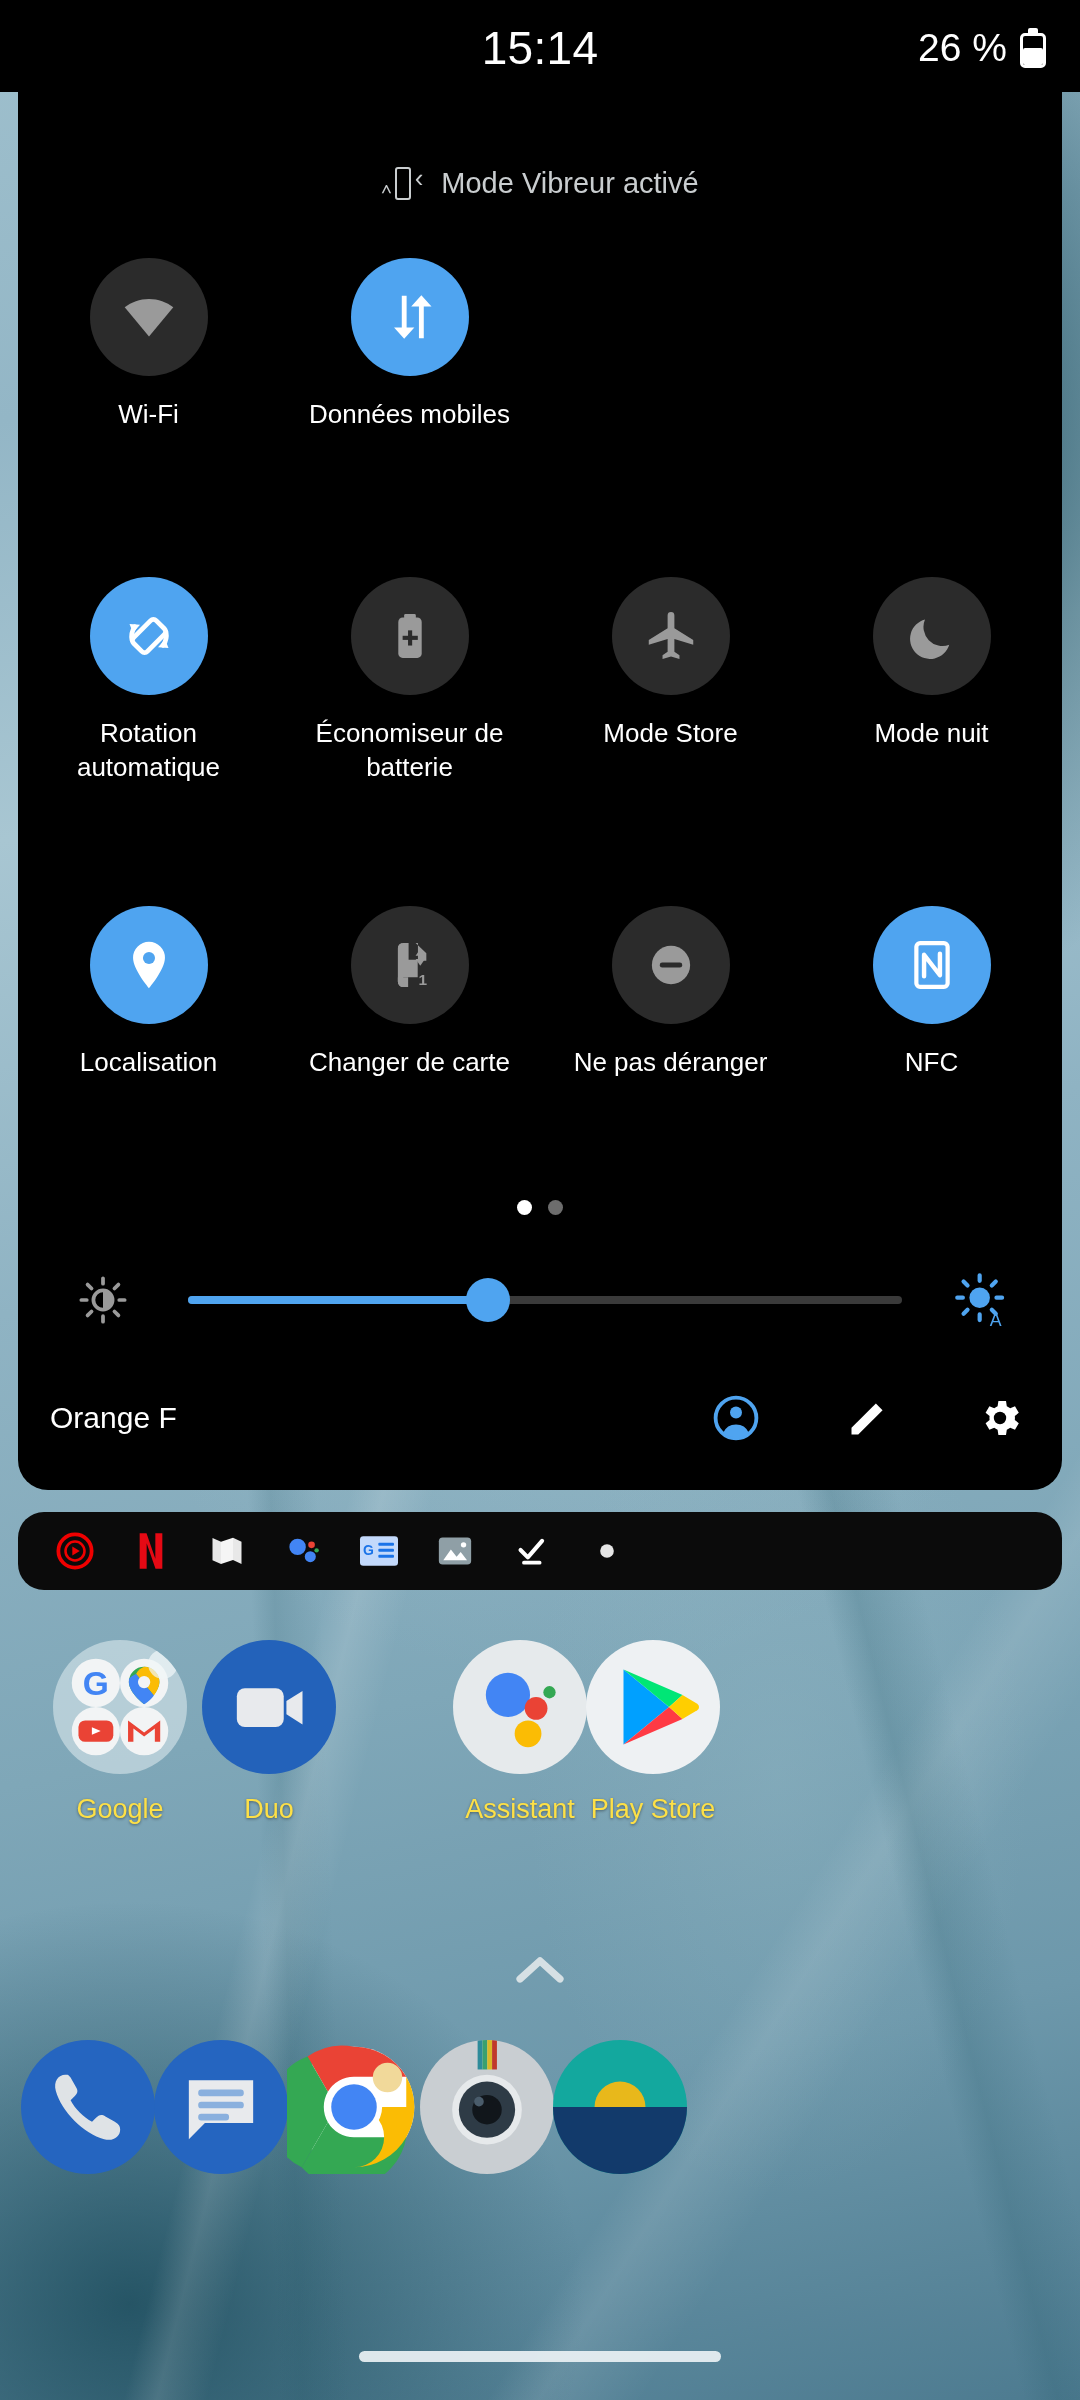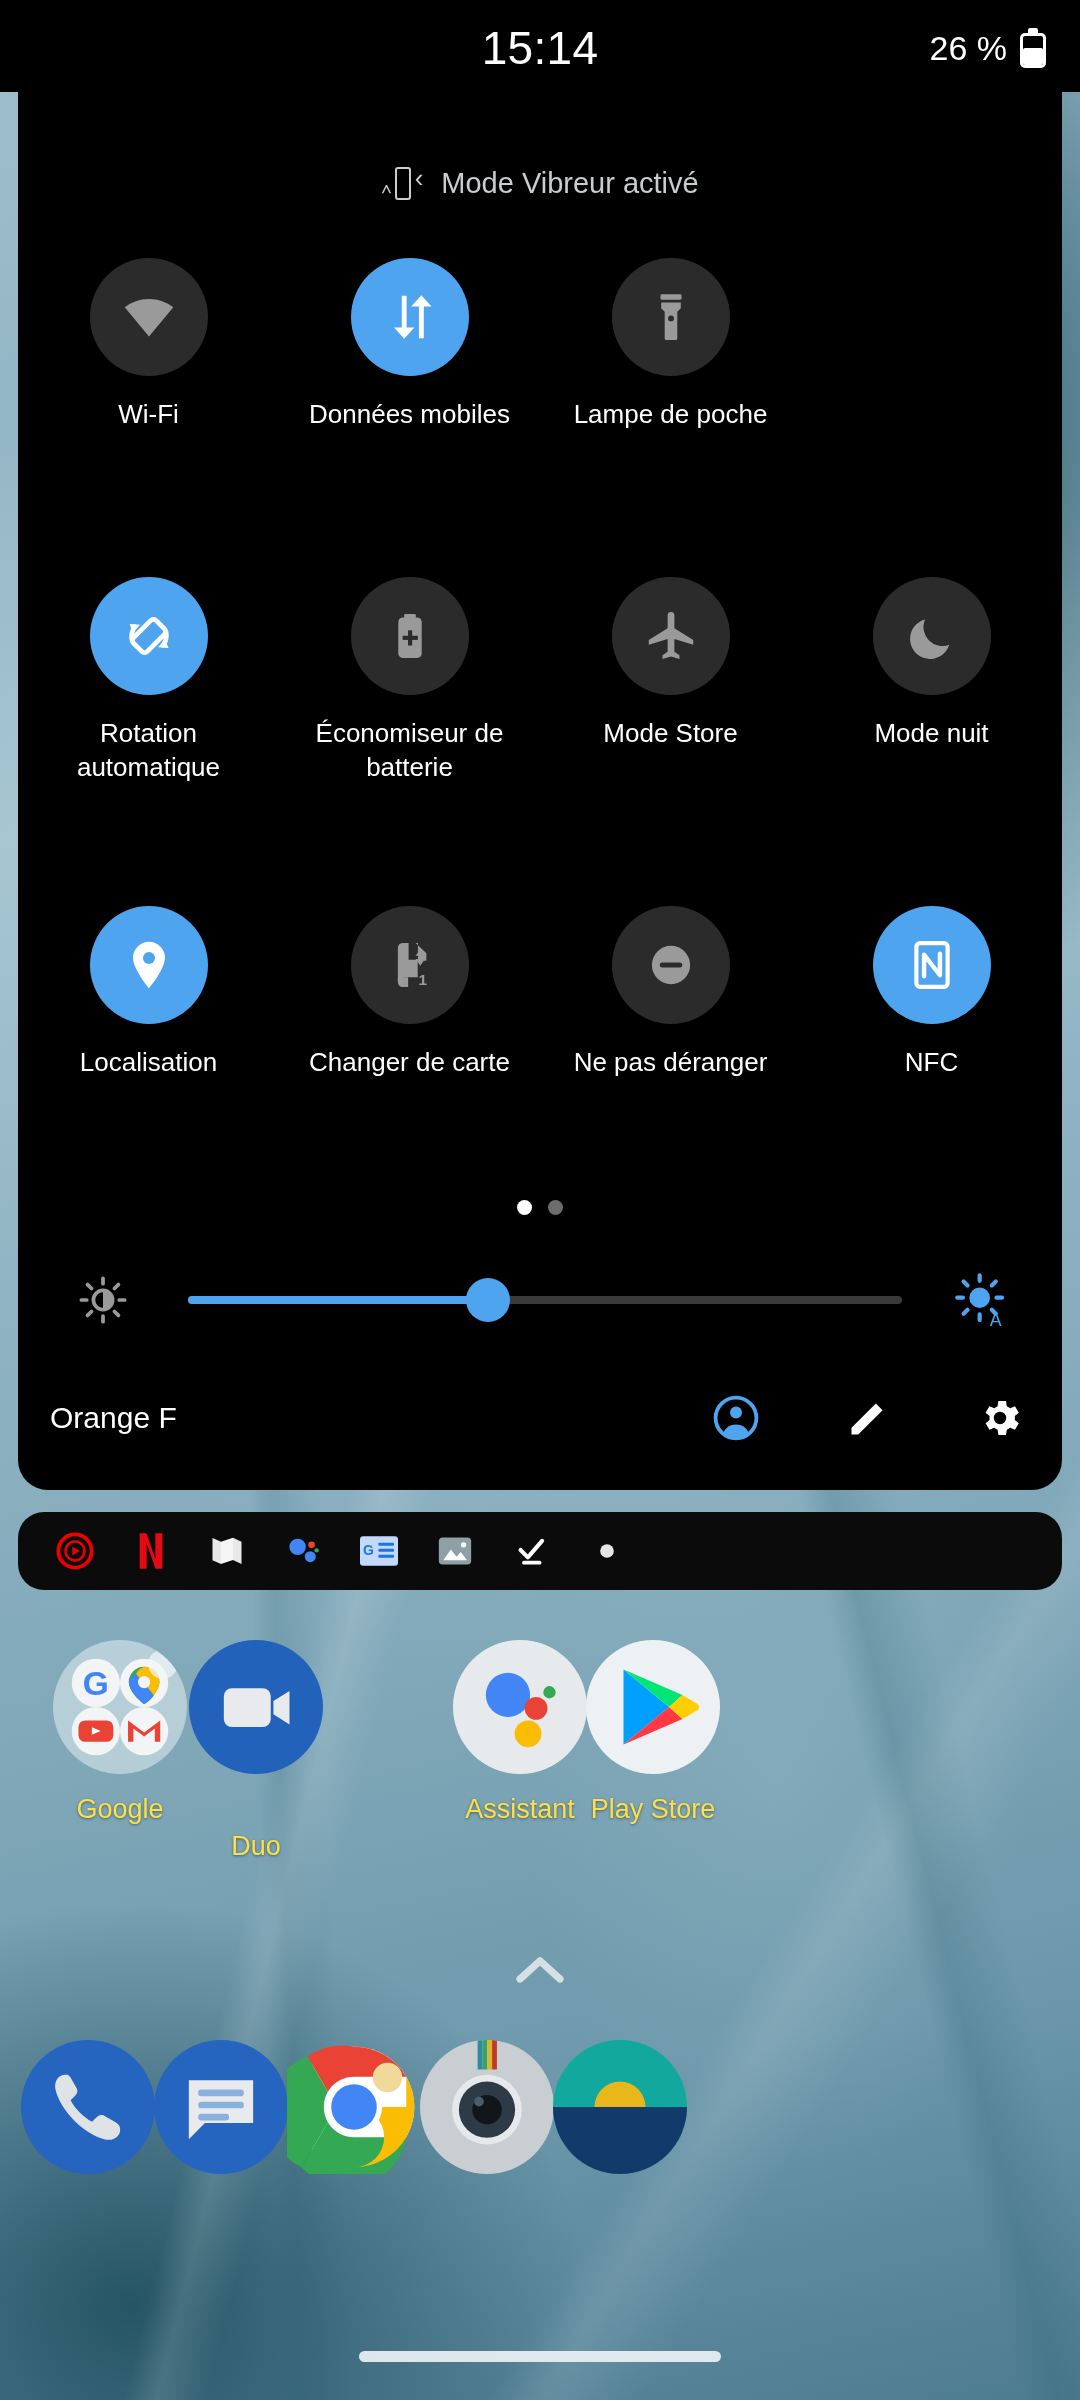--- a/index.html
+++ b/index.html
@@ -37,21 +37,21 @@
   }
   #status-clock{
     position:absolute; left:0; right:0; top:48px;
     transform:translateY(-50%);
     text-align:center; font-size:46px; letter-spacing:.3px;
   }
   #status-right{
     position:absolute; right:34px; top:48px; transform:translateY(-50%);
     display:flex; align-items:center; gap:13px;
   }
-  #battery-text{ font-size:34px; }
+  #battery-text{ font-size:39px; }
   .batt-glyph{ position:relative; width:26px; height:40px; }
   .batt-glyph .body{
     position:absolute; left:0; bottom:0; width:26px; height:35px;
     border:3px solid #fff; border-radius:5px; background:transparent;
   }
   .batt-glyph .fill{
     position:absolute; left:3px; bottom:3px; width:20px; height:17px; background:#fff; border-radius:2px;
   }
   .batt-glyph .nub{
     position:absolute; left:8px; top:0; width:10px; height:6px; background:#fff; border-radius:2px 2px 0 0;
@@ -212,30 +212,20 @@
         <div class="tile-circle">
           <svg width="58" height="58" viewBox="0 0 24 24">
             <path class="g" d="M8.6 3.2v13.1H5.4L9.6 21l4.2-4.7h-3.2V3.2z"></path>
             <path class="g" d="M15.4 20.8V7.7h3.2L14.4 3l-4.2 4.7h3.2v13.1z" transform="translate(2.3,0)"></path>
           </svg>
         </div>
         <div class="tile-label">Données mobiles</div>
       </div>
 
 
-      <div class="tile">
-        <div class="tile-circle">
-          <svg width="56" height="56" viewBox="0 0 24 24">
-            <rect class="g" x="7.5" y="2.3" width="9" height="2.3" rx=".6"></rect>
-            <path class="g" d="M7.8 5.8h8.4v2.4l-1.5 1.6v11.4a.7.7 0 0 1-.7.7h-4a.7.7 0 0 1-.7-.7V9.8L7.8 8.2z"></path>
-            <circle cx="12" cy="12.6" r="1.25" fill="#2b2b2b"></circle>
-          </svg>
-        </div>
-        <div class="tile-label">Lampe de poche</div>
-      </div>
     </div>
 
     <div class="row-gap-1"></div>
 
     <div class="tile-row">
 
       <div class="tile on">
         <div class="tile-circle">
           <svg width="60" height="60" viewBox="0 0 24 24">
             <rect class="gs" fill="none" stroke-width="1.9" x="8.1" y="5.6" width="7.8" height="12.8" rx="1.6" transform="rotate(45 12 12)"></rect>
@@ -471,21 +461,21 @@
       <path d="M29 65.2 35.6 68 29 70.8z" fill="#ffffff"></path>
       <circle cx="68" cy="68" r="18" fill="#f2f4f5"></circle>
       <path d="M56 60h24v16H56z" fill="#f2f4f5"></path>
       <path d="M56 60v16h4V66l8 6 8-6v10h4V60l-12 9z" fill="#ea4335"></path>
       <circle cx="82" cy="18" r="11" fill="rgba(240,246,248,.72)"></circle>
     </svg>
   </div>
   <div class="app-label">Google</div>
 </div>
 
-<div class="app" style="left:156px; top:1640px; width:200px;gap:37px;">
+<div class="app" style="left:169px; top:1640px; width:200px;">
   <div class="app-icon" style="background:#2362ba;">
     <svg width="134" height="134" viewBox="0 0 100 100">
       <rect x="26" y="36" width="35" height="29" rx="6" fill="#e8eaed"></rect>
       <path d="M63 45.5 75 38v25l-12-7.5z" fill="#e8eaed"></path>
     </svg>
   </div>
   <div class="app-label">Duo</div>
 </div>
 
 <div class="app" style="left:420px; top:1640px; width:200px;">

